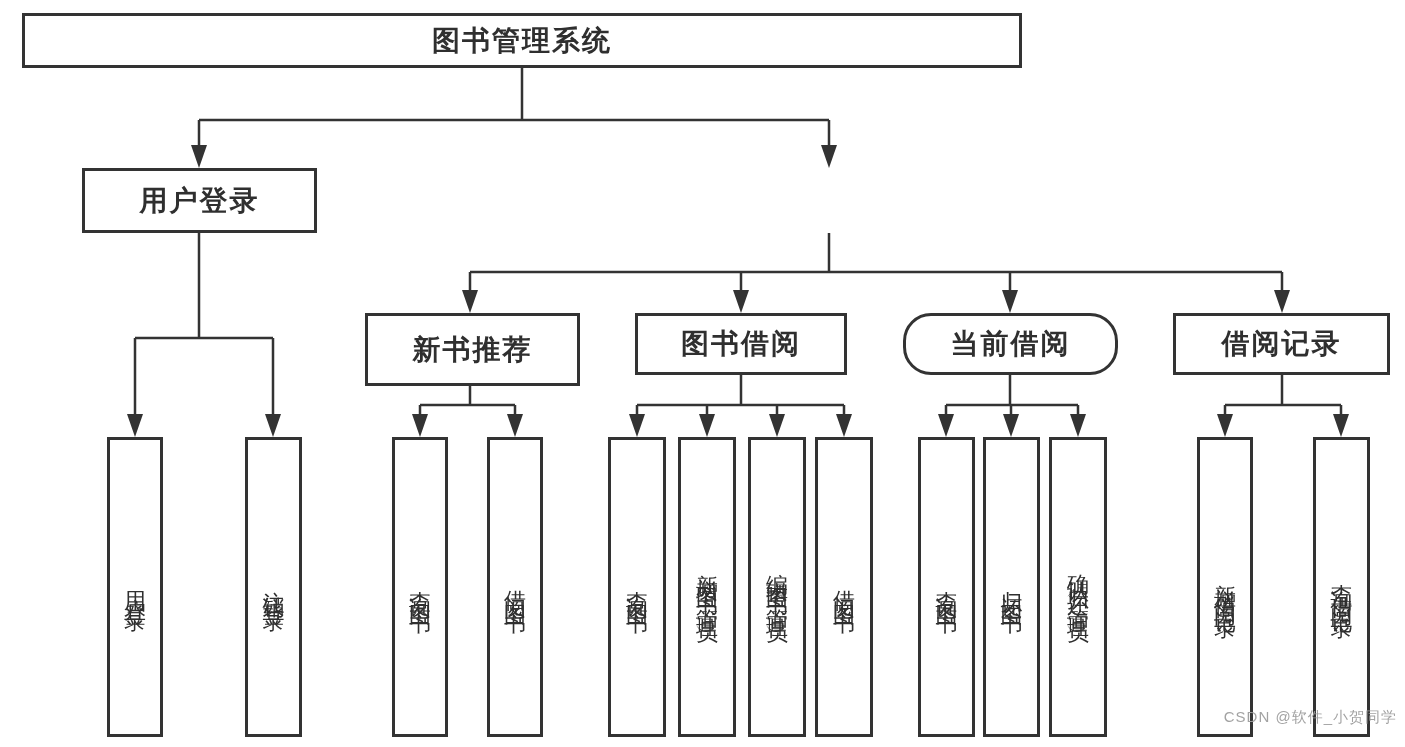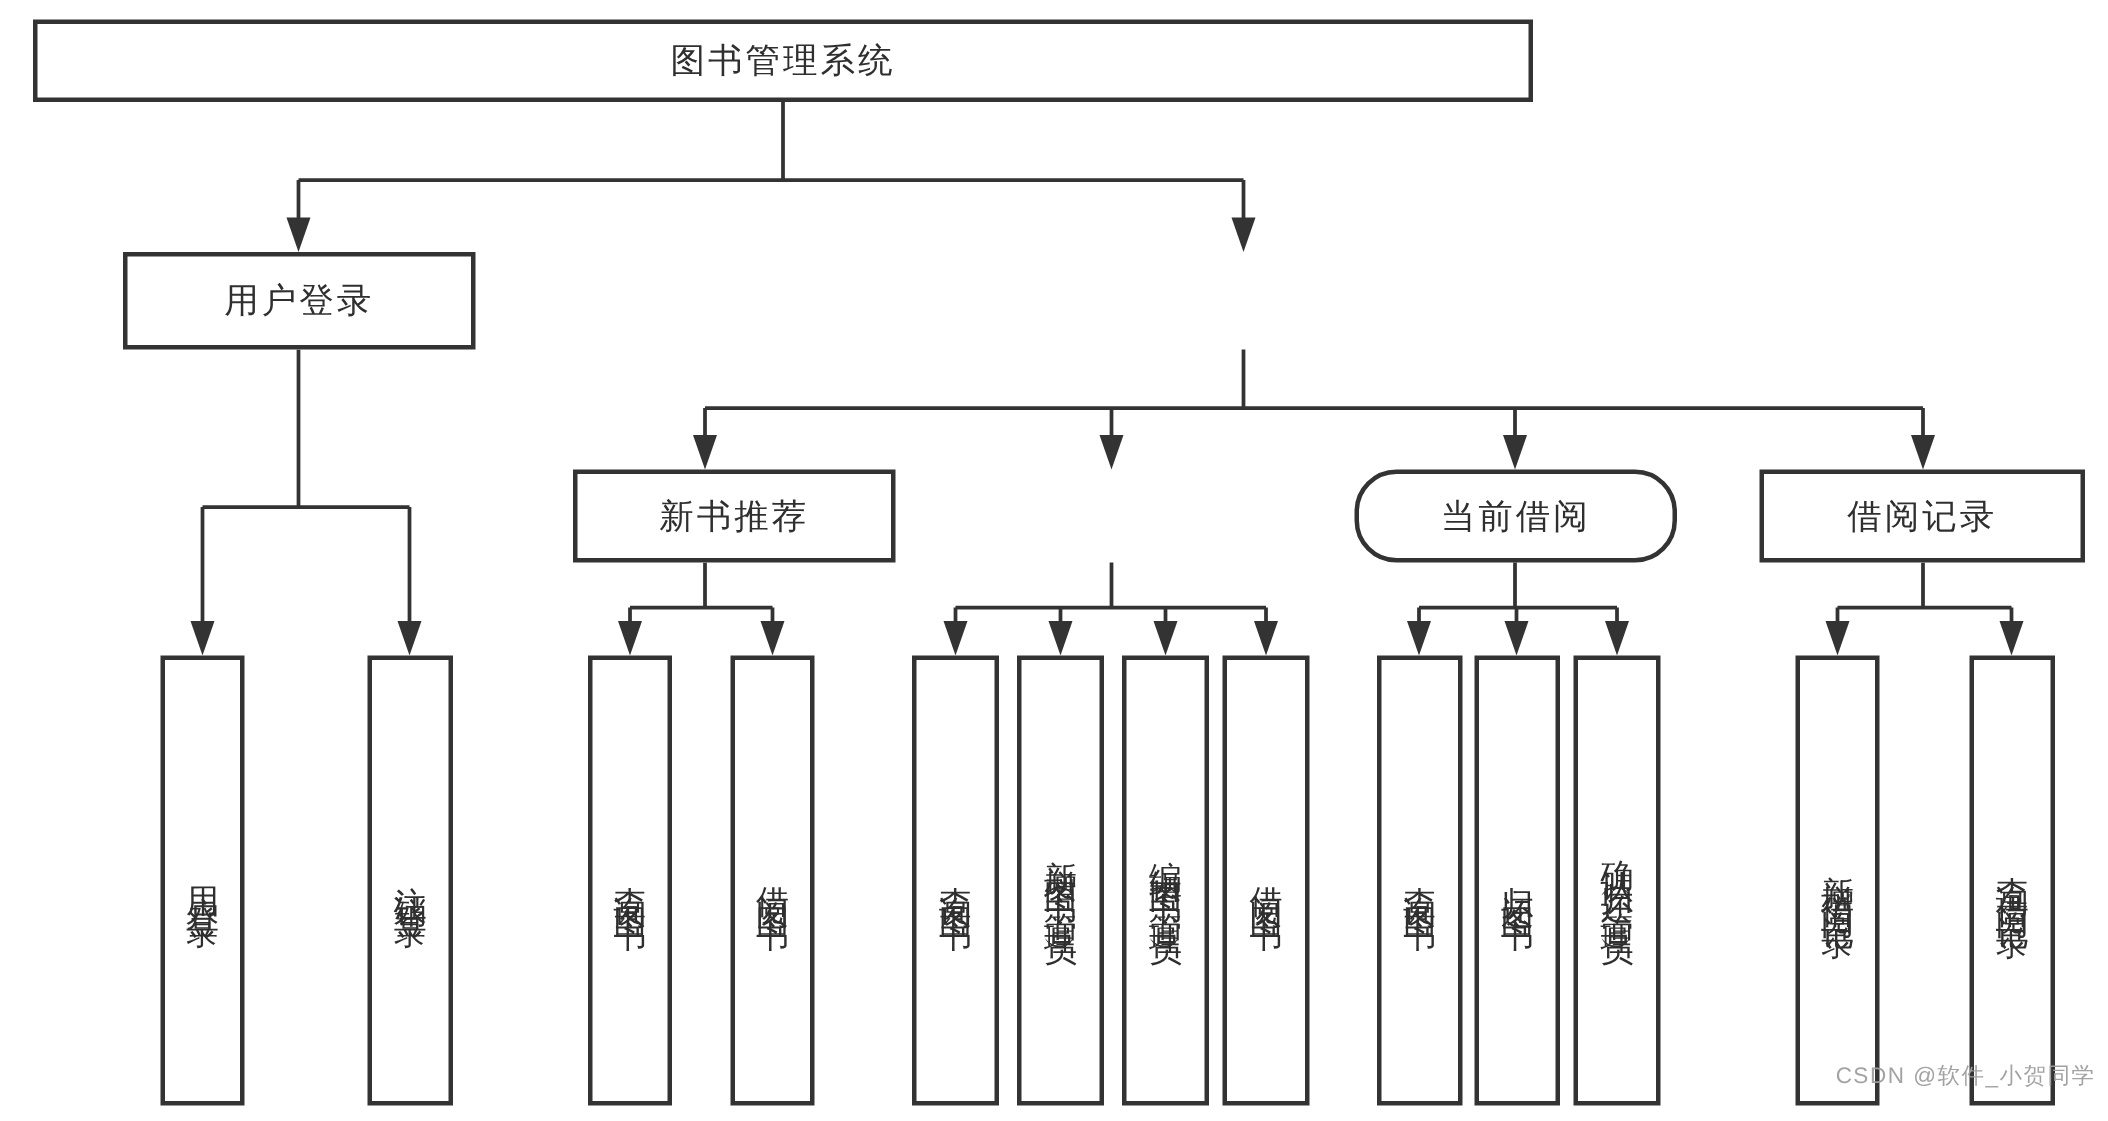--- a/index.html
+++ b/index.html
@@ -11,21 +11,21 @@
   .stage { position: absolute; inset: 0; width: 1405px; height: 747px; }
   svg.connectors { position: absolute; left: 0; top: 0; z-index: 1; }
   svg.connectors path { stroke: var(--line, #333333); stroke-width: 2.5; fill: none; }
   svg.connectors polygon { fill: var(--line, #333333); stroke: none; }
   .box {
     position: absolute; box-sizing: border-box; z-index: 2;
     border: 3px solid var(--line, #333333); background: #ffffff;
     display: flex; align-items: center; justify-content: center;
     color: var(--text, #2f2f2f);
   }
-  .hbox { font-size: 23px; letter-spacing: 2px; font-weight: 400; }
+  .hbox { font-size: 28px; letter-spacing: 2px; font-weight: 700; }
   .vbox .vtext {
     writing-mode: vertical-rl; text-orientation: mixed;
     font-size: 22px; letter-spacing: 7px; white-space: nowrap; font-weight: 500;
   }
   .watermark {
     position: absolute; right: 8px; bottom: 20px; z-index: 3;
     font-size: 15px; letter-spacing: 1px;
     color: var(--watermark, #9e9e9e); opacity: 0.95;
   }
 </style>
@@ -85,22 +85,25 @@
   </svg>
 
   <div class="box hbox" style="left:22px; top:13px; width:1000px; height:55px;">
     <span>图书管理系统</span>
   </div>
 
   <div class="box hbox" style="left:82px; top:168px; width:235px; height:65px;">
     <span>用户登录</span>
   </div>
 
-  <div class="box hbox" style="left:382px; top:313px; width:215px; height:62px;">
+  <div class="box hbox" style="left:365px; top:313px; width:215px; height:73px;">
     <span>新书推荐</span>
+  </div>
+  <div class="box hbox" style="left:635px; top:313px; width:212px; height:62px;">
+    <span>图书借阅</span>
   </div>
   <div class="box hbox" style="left:903px; top:313px; width:215px; height:62px;border-radius:28px;">
     <span>当前借阅</span>
   </div>
   <div class="box hbox" style="left:1173px; top:313px; width:217px; height:62px;">
     <span>借阅记录</span>
   </div>
 
   <div class="box vbox" style="left:107px; top:437px; width:56px; height:300px;">
     <span class="vtext">用户登录</span>

